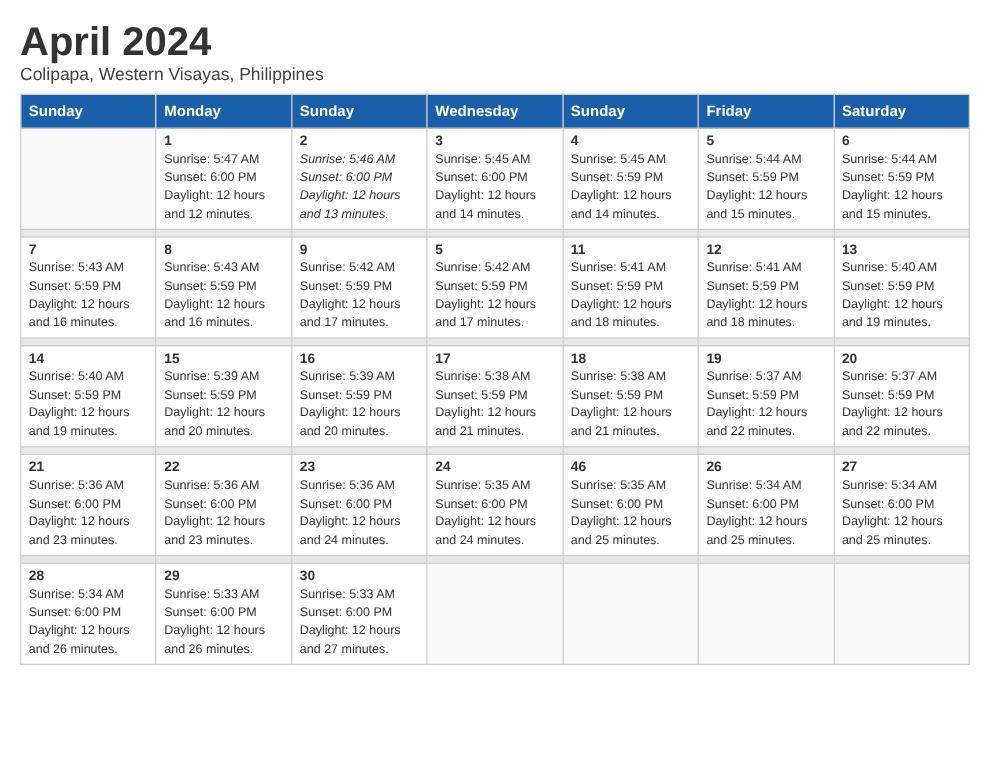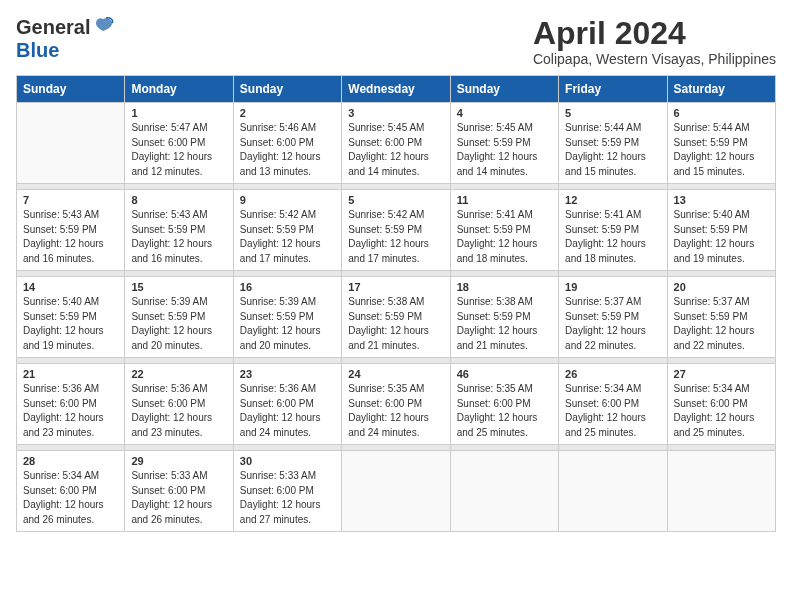--- a/index.html
+++ b/index.html
@@ -77,32 +77,20 @@
     .row-separator td {
       background: #e8e8e8;
       padding: 0;
       border: 1px solid #ccc;
     }
   </style>
 </head>
 <body>
 
 <div class="header">
-  <div class="logo">
-    <div style="display:flex;align-items:center;gap:2px;">
-      <span style="font-size:20px;font-weight:bold;color:#333;">General</span>
-      <svg width="22" height="18" viewBox="0 0 22 18" style="position:relative;top:-2px;">
-        <path d="M11 2 C14 0, 20 2, 20 6 C20 10, 16 12, 11 14 C8 12, 4 10, 4 6 C4 2, 8 0, 11 2Z" fill="#1a5faa" opacity="0.7"></path>
-        <path d="M14 1 C18 0, 22 3, 20 6" fill="none" stroke="#1a5faa" stroke-width="1.5"></path>
-      </svg>
-    </div>
-    <div>
-      <span style="font-size:20px;font-weight:bold;color:#1a5faa;">Blue</span>
-    </div>
-  </div>
   <div class="title-section">
     <div class="month-title">April 2024</div>
     <div class="location">Colipapa, Western Visayas, Philippines</div>
   </div>
 </div>
 
 <table class="calendar">
   <thead>
     <tr id="days-header">
         <th>Sunday</th>
@@ -119,21 +107,21 @@
         <td class="empty"></td>
         <td>
           <span class="day-num">1</span>
           <div class="day-info" style="white-space: pre-line;">Sunrise: 5:47 AM
 Sunset: 6:00 PM
 Daylight: 12 hours
 and 12 minutes.</div>
         </td>
         <td>
           <span class="day-num">2</span>
-          <div class="day-info" style="white-space: pre-line;">Sunrise: 5:46 AM
+          <div class="day-info" style="white-space: pre-line; font-style: italic;">Sunrise: 5:46 AM
 Sunset: 6:00 PM
 Daylight: 12 hours
 and 13 minutes.</div>
         </td>
         <td>
           <span class="day-num">3</span>
           <div class="day-info" style="white-space: pre-line;">Sunrise: 5:45 AM
 Sunset: 6:00 PM
 Daylight: 12 hours
 and 14 minutes.</div>

